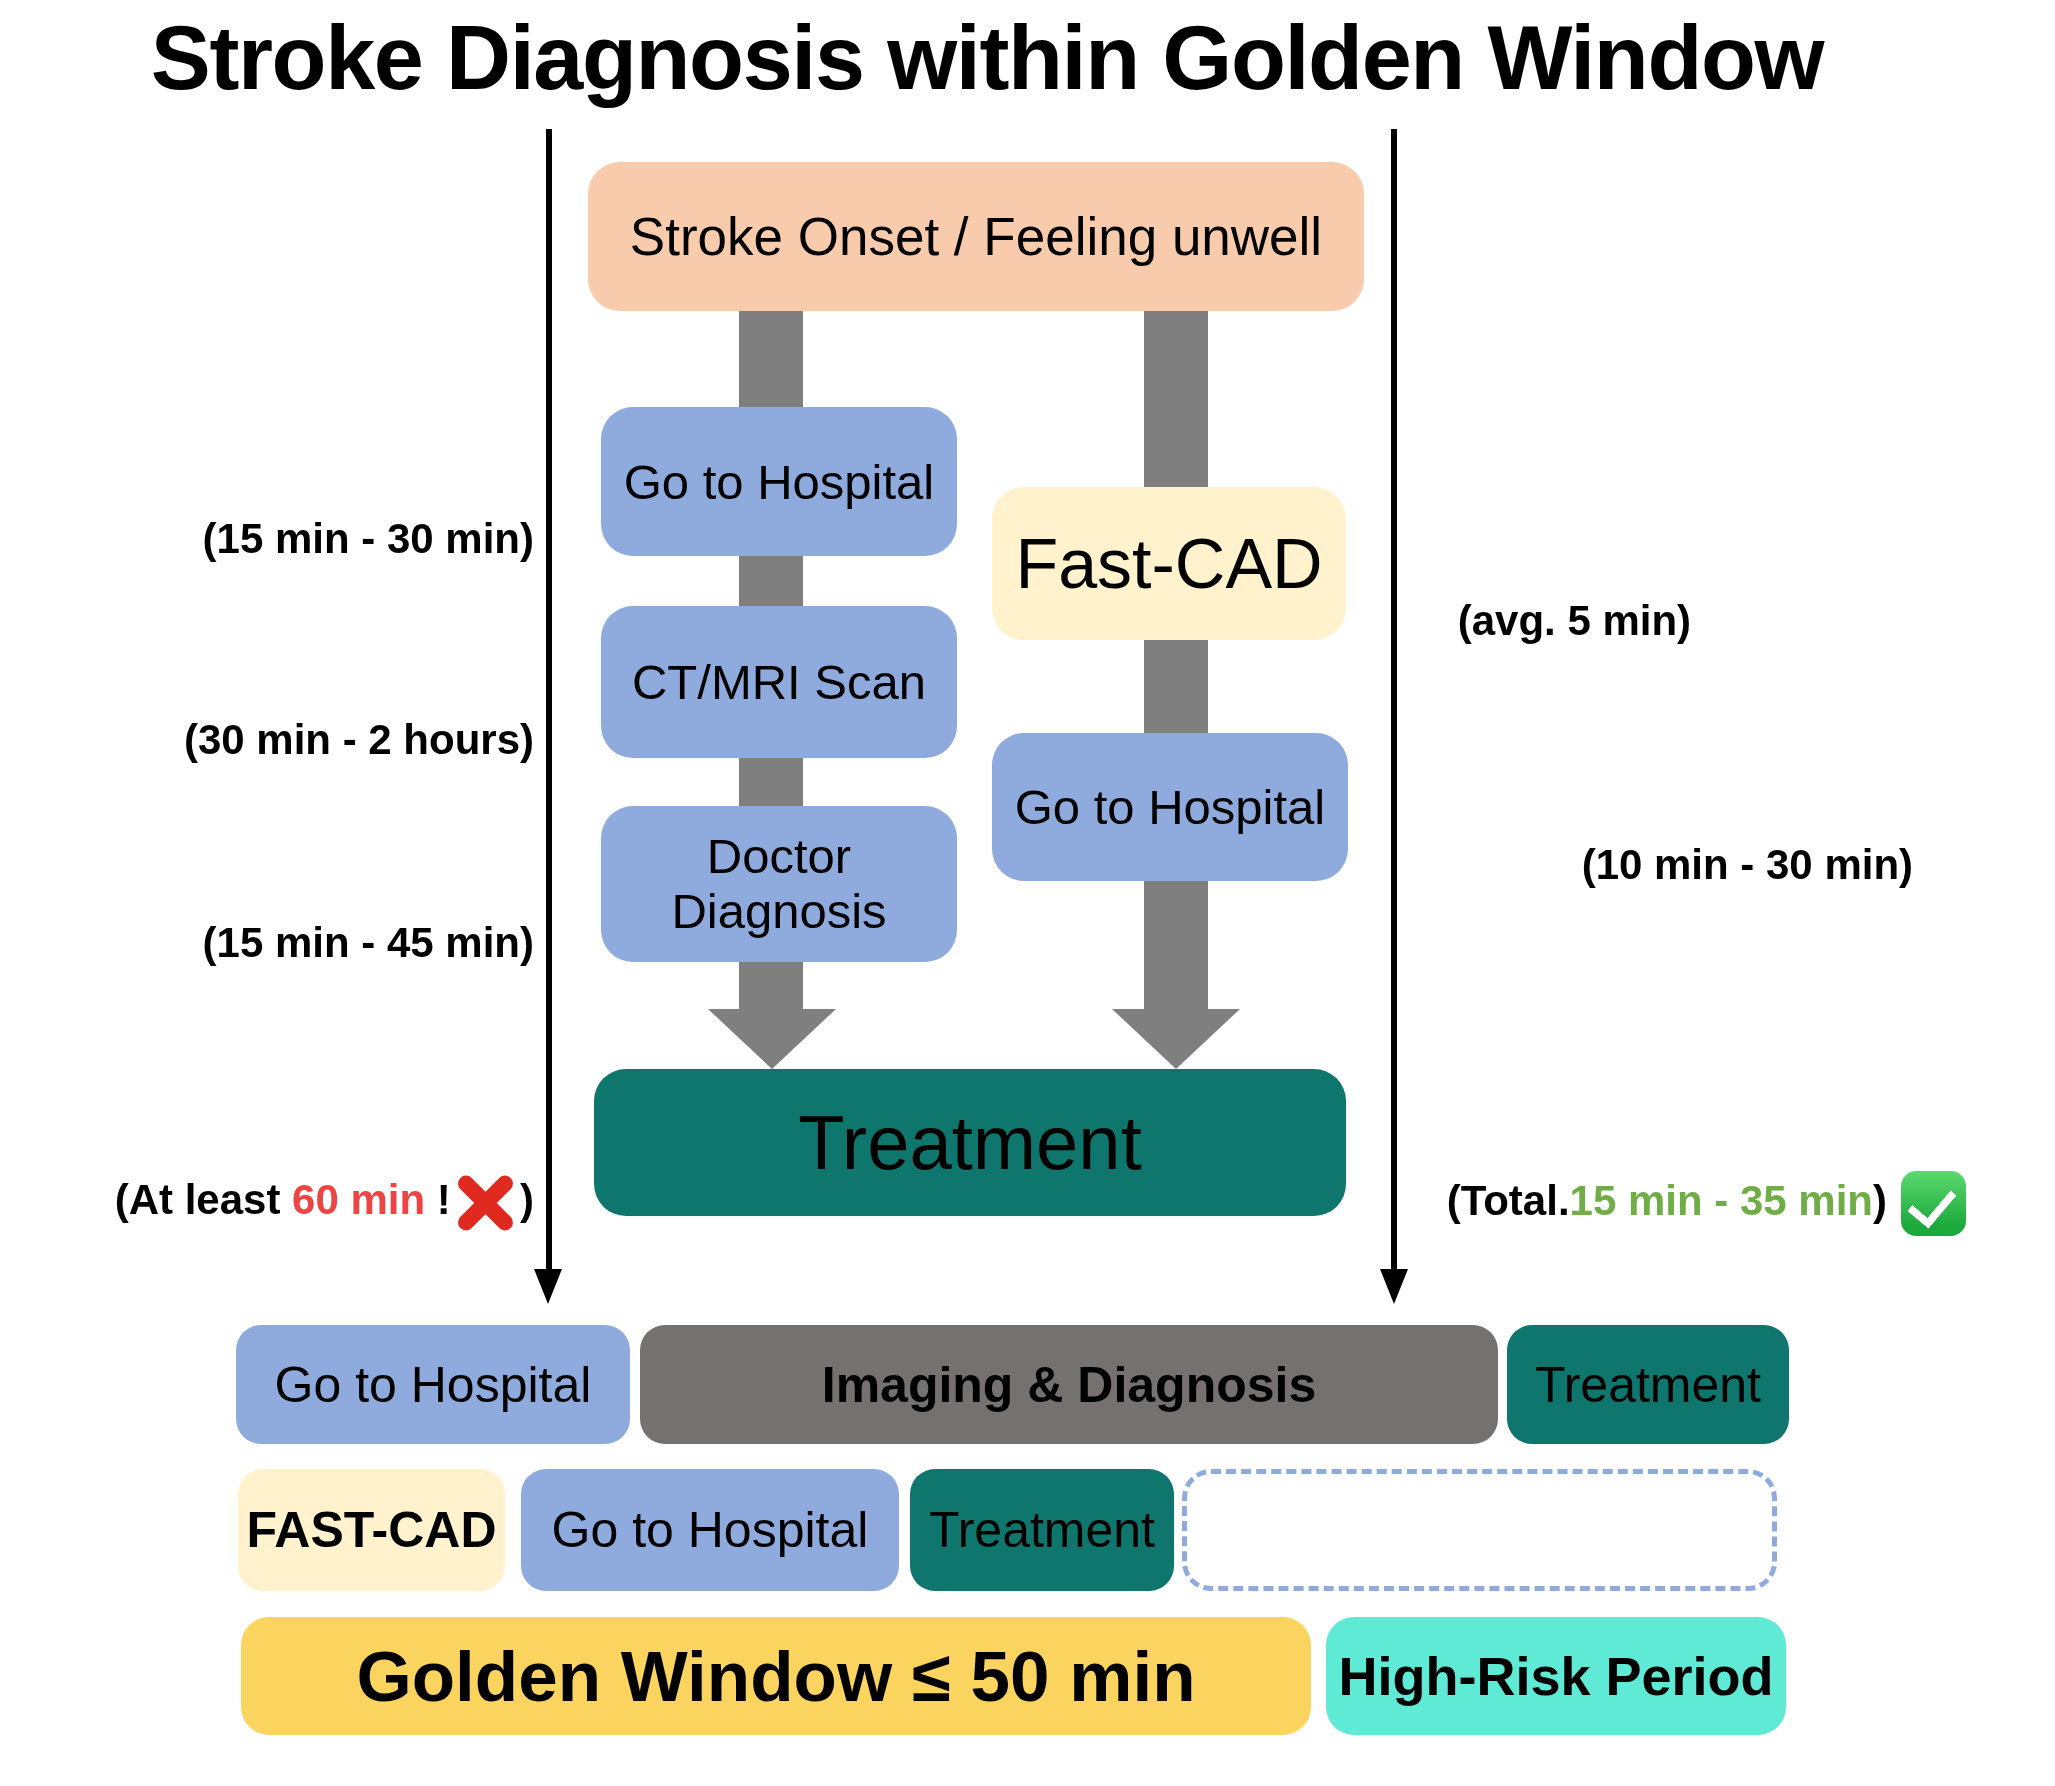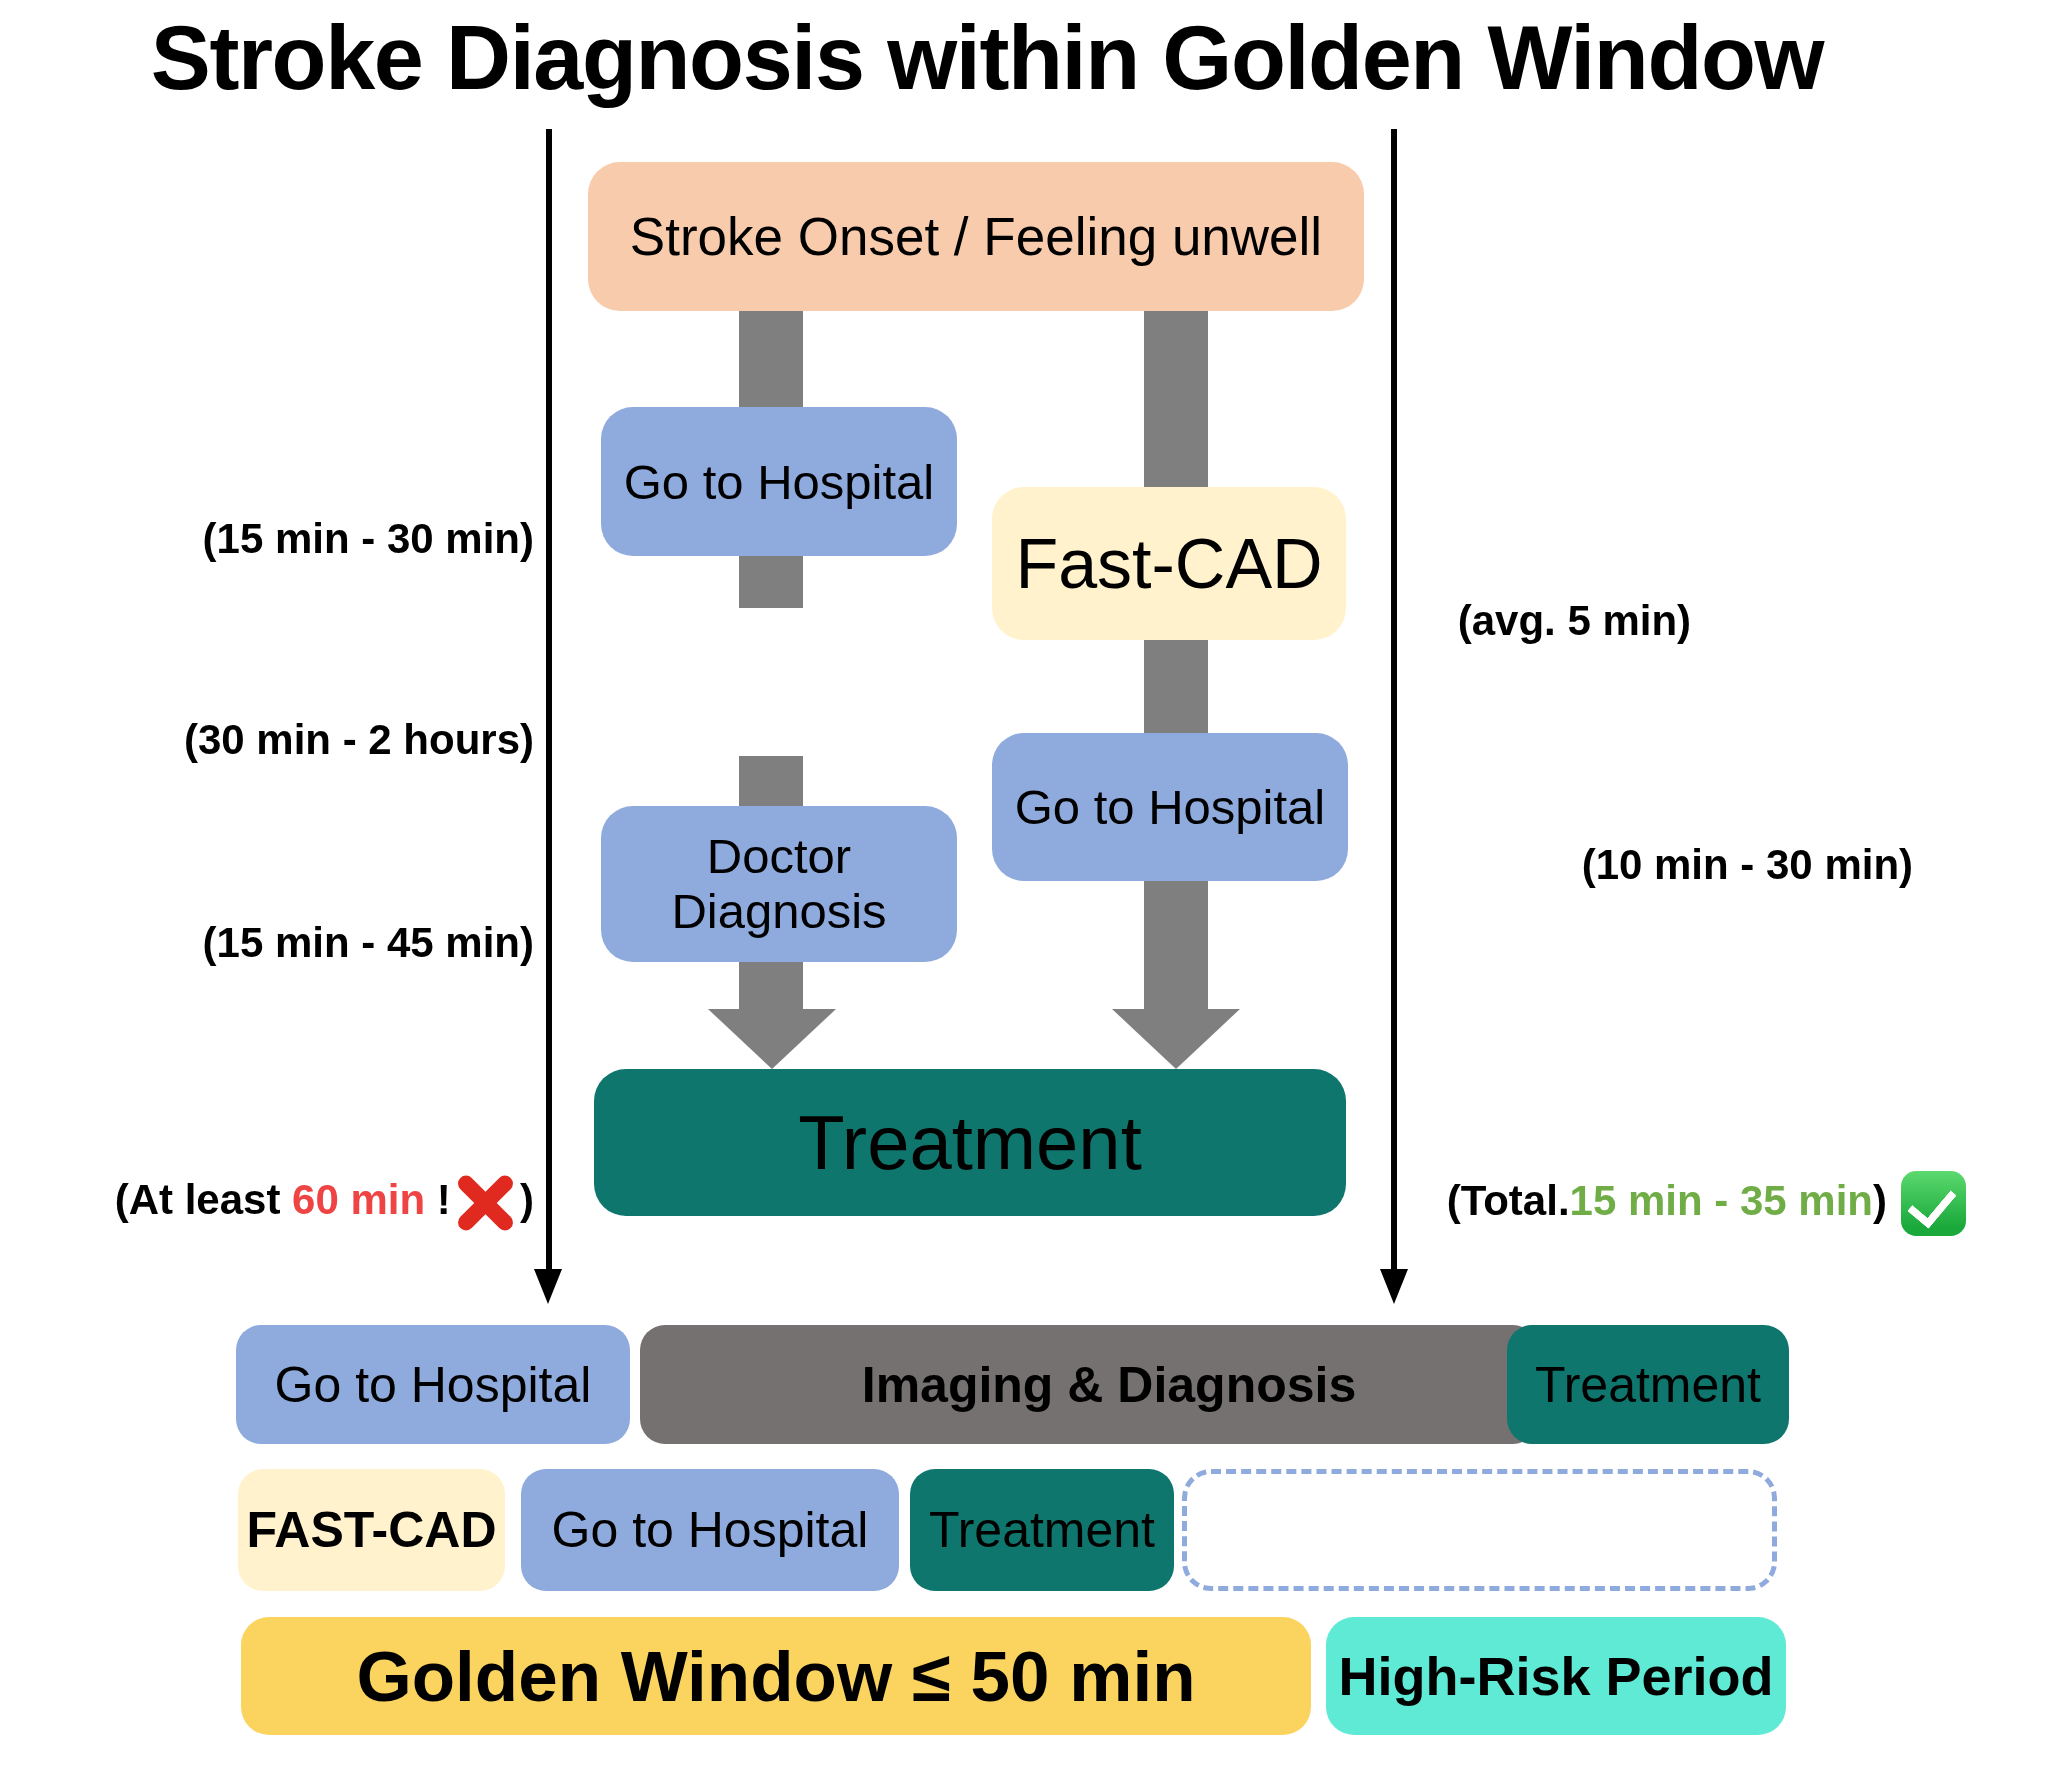--- a/index.html
+++ b/index.html
@@ -80,20 +80,23 @@
   <div class="ahead" style="left:1112px;top:1009px;"></div>
 
   <div class="box peach" style="left:588px;top:162px;width:776px;height:149px;font-size:53px;">
     <span>Stroke Onset / Feeling unwell</span>
   </div>
 
   <div class="box blue" style="left:601px;top:407px;width:356px;height:149px;font-size:49px;">
     <span>Go to Hospital</span>
   </div>
 
+  <div class="box blue" style="left:601px;top:606px;width:356px;height:152px;font-size:49px;">
+    <span>CT/MRI Scan</span>
+  </div>
 
   <div class="box blue" style="left:601px;top:806px;width:356px;height:156px;font-size:49px;line-height:1.12;">
     <span style="display:block;width:292px;">Doctor Diagnosis</span>
   </div>
 
   <div class="box cream" style="left:992px;top:487px;width:354px;height:153px;font-size:70px;">
     <span>Fast-CAD</span>
   </div>
 
   <div class="box blue" style="left:992px;top:733px;width:356px;height:148px;font-size:49px;">
@@ -123,21 +126,21 @@
   <div class="lab lab-right" style="top:778px;text-align:center;">
     <span>(10 min - 30 min)</span>
   </div>
   <div class="lab lab-right" style="top:1113px;left:1400px;">
     <span>(Total.</span><span class="green-text">15 min - 35 min</span><span>)</span><span class="checkmark"></span>
   </div>
 
   <div class="bar blue" style="left:236px;top:1325px;width:394px;height:119px;">
     <span>Go to Hospital</span>
   </div>
-  <div class="bar gray bold" style="left:640px;top:1325px;width:858px;height:119px;padding-left:40px;">
+  <div class="bar gray bold" style="left:640px;top:1325px;width:858px;height:119px;">
     <span>Imaging &amp; Diagnosis</span>
   </div>
   <div class="bar green" style="left:1507px;top:1325px;width:282px;height:119px;">
     <span>Treatment</span>
   </div>
 
   <div class="bar cream bold" style="left:238px;top:1469px;width:267px;height:122px;">
     <span>FAST-CAD</span>
   </div>
   <div class="bar blue" style="left:521px;top:1469px;width:378px;height:122px;">

